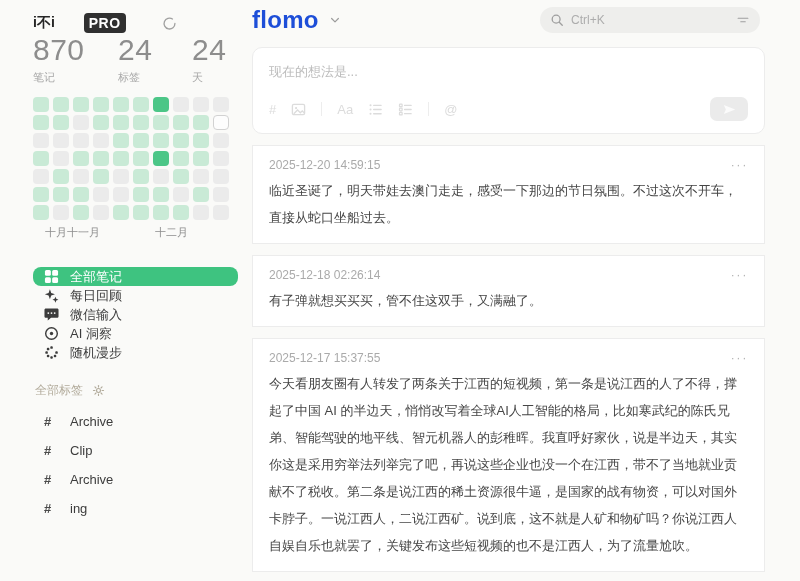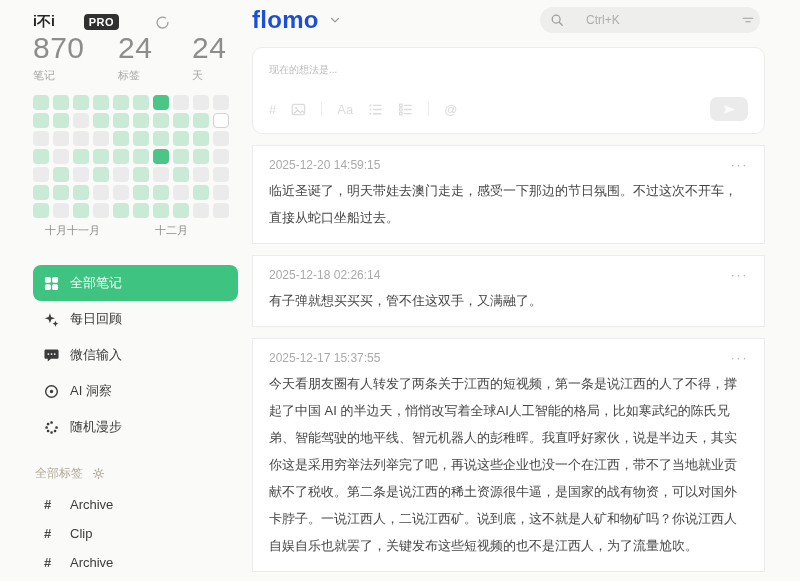--- a/index.html
+++ b/index.html
@@ -7,64 +7,64 @@
   body {
     background:#fafaf8;
     font-family:"Liberation Sans","DejaVu Sans",sans-serif;
     color:#3a3a3a;
     position:relative;
   }
   
   .sidebar { position:absolute; left:33px; top:0; width:205px; }
   .userbar { margin-top:13px; display:flex; align-items:center;gap:22px; }
   .user-name { font-size:14px; font-weight:bold; color:#262626; }
-  .pro-badge { margin-left:7px; background:#303030; color:#fff; font-size:11px; font-weight:bold;
+  .pro-badge { margin-left:7px; background:#303030; color:#fff; font-size:14px; font-weight:bold;
     padding:2px 5px; border-radius:4px; letter-spacing:.5px; }
   .refresh-btn { margin-left:14px; color:#a0a0a0; display:flex; align-items:center; cursor:pointer; }
   .stats { display:flex; }
   .stat { }
   .stat:nth-child(1){ width:85px; } .stat:nth-child(2){ width:74px; }
   .stat-value { font-size:30px; color:#8d8d8d; letter-spacing:.5px; }
   .stat-label { font-size:11px; color:#a8a8a8; margin-top:3px; }
   .heatmap { margin-top:12px; display:grid; grid-template-columns:repeat(10,16px);
     grid-auto-rows:15px; column-gap:4px; row-gap:3px; }
   .cell { border-radius:4px; }
   .cell.l0 { background:#ebebeb; }
   .cell.l1 { background:#c9ead6; }
   .cell.l2 { background:#4cc687; }
   .cell.l3 { background:#fdfdfd; border:1.5px solid #d2d2d2; }
   .months { position:relative; height:16px; margin-top:5px; font-size:11px; color:#8d8d8d; }
   .months span { position:absolute; top:0; }
   .month-0 { left:12px; } .month-1 { left:122px; }
   .menu { margin-top:26px; }
-  .menu-item { display:flex; align-items:center; height:36px; padding:0 11px; border-radius:8px;
+  .menu-item { display:flex; align-items:center; height:19px; padding:0 11px; border-radius:8px;
     font-size:13px; color:#3c3c3c; cursor:pointer;text-align:right; }
   .menu-item.active { background:#3ec380; color:#fff; }
   .menu-item .mi { width:15px; height:15px; display:flex; align-items:center; margin-right:11px; }
   .tags-header { margin-top:20px; display:flex; align-items:center; font-size:12px; color:#b2ab9b; padding-left:2px; }
   .tags-header .gi { margin-left:9px; display:flex; color:#b2ab9b; cursor:pointer; }
   .tag-list { margin-top:8px; }
   .tag-item { display:flex; align-items:center; height:29px; padding-left:11px; font-size:13px;
     color:#3c3c3c; cursor:pointer; }
   .tag-hash { width:26px; font-size:13px; color:#4a4a4a; font-weight:bold; }
   
   .main { position:absolute; left:252px; top:0; width:513px; }
   .main-header { height:40px; display:flex; align-items:center; position:relative; }
   .logo { font-size:24px; font-weight:bold; color:#1d4ed8; letter-spacing:.3px; cursor:pointer; }
   .logo-chevron { margin-left:10px; color:#9c9c9c; display:flex; cursor:pointer; }
   .search-pill { position:absolute; right:5px; top:7px; width:220px; height:26px; background:#eeeeec;
     border-radius:13px; display:flex; align-items:center; padding:0 10px; }
   .search-pill .si { color:#9e9e9e; display:flex; }
-  .search-input { flex:1; border:none; outline:none; background:transparent; margin-left:22px;
+  .search-input { flex:1; border:none; outline:none; background:transparent; margin-left:7px;
     font-size:12px; color:#5a5a5a; font-family:inherit; }
   .search-input::placeholder { color:#adadad; }
   .filter-btn { color:#9e9e9e; display:flex; cursor:pointer; }
   .composer { margin-top:7px; background:#fff; border:1px solid #ececec; border-radius:10px;
     padding:15px 16px 12px; }
-  .composer-placeholder { font-size:10px; color:#bcbcbc; min-height:18px; cursor:text; }
+  .composer-placeholder { font-size:13px; color:#bcbcbc; min-height:18px; cursor:text; }
   .composer-toolbar { margin-top:16px; display:flex; align-items:center; color:#dcdcdc; }
   .tb { display:flex; align-items:center; margin-right:15px; cursor:pointer; font-size:13px; }
   .tb-divider { width:1px; height:14px; background:#ededed; margin-right:15px; }
   .send-btn { margin-left:auto; width:38px; height:24px; background:#ebebeb; border:none; border-radius:7px;
     display:flex; align-items:center; justify-content:center; color:#fbfbfb; cursor:pointer; }
   .note-card { margin-top:11px; background:#fff; border:1px solid #ececec; border-radius:0;
     padding:12px 16px 12px; }
   .note-head { display:flex; align-items:center; justify-content:space-between; }
   .note-time { font-size:12px; color:#aaaaaa; }
   .note-more { font-size:13px; color:#b5b5b5; letter-spacing:1.5px; cursor:pointer; line-height:10px; }

